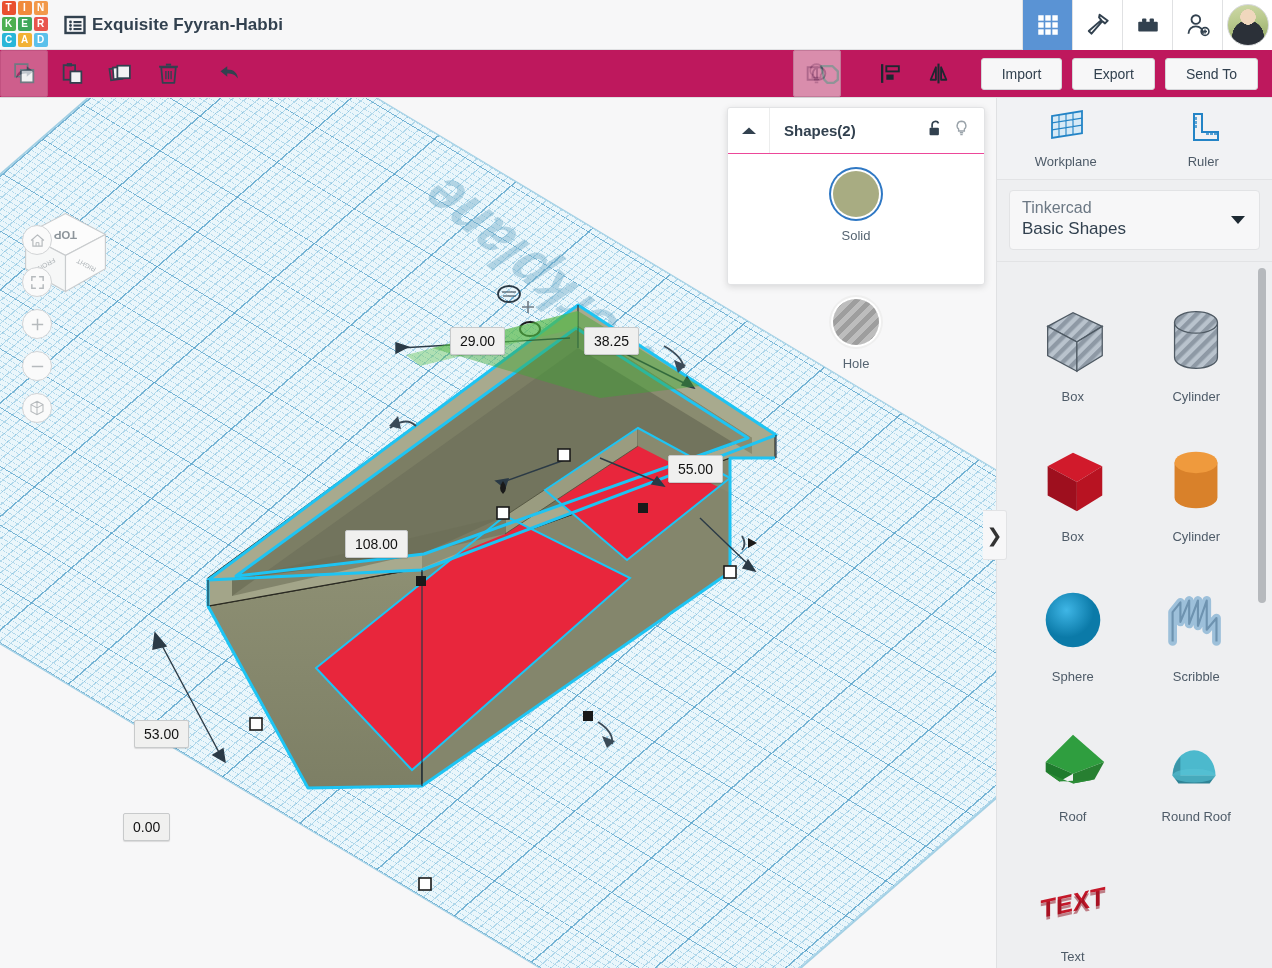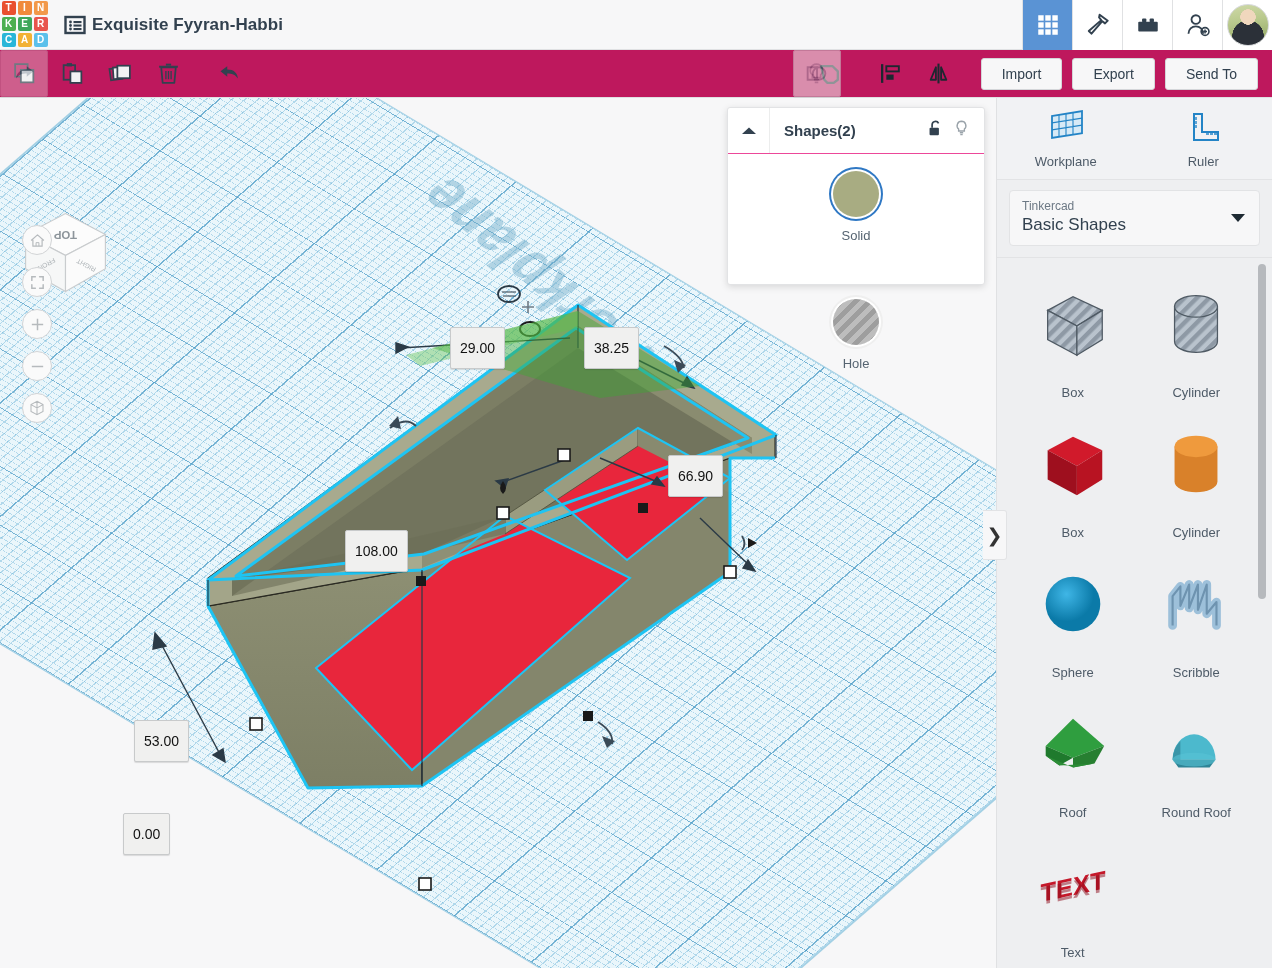--- a/index.html
+++ b/index.html
@@ -103,21 +103,21 @@
     transform: rotate(196deg) skewX(12deg) scaleY(1.75);
     letter-spacing:1px; user-select:none;
   }
 
   
   .model { position:absolute; left:0; top:0; width:996px; height:870px; pointer-events:none; }
 
   
   .dim {
     position:absolute; background:#f0f0ef; border:1px solid #c8cacb;
-    border-radius:2px; padding:12px 9px; font-size:14px; color:#111;
+    border-radius:2px; padding:5px 9px; font-size:14px; color:#111;
     font-family:"Liberation Sans", sans-serif; white-space:nowrap;
     box-shadow:0 1px 1px rgba(0,0,0,0.12);
   }
 
   
   .viewcube { position:absolute; left:18px; top:108px; width:95px; height:95px; }
   .navbtn {
     position:absolute; left:22px; width:30px;height:30px;border-radius:50%;
     border:1px solid #d2d4d6; background:#fafafa;
     display:flex;align-items:center;justify-content:center;cursor:pointer;
@@ -173,34 +173,34 @@
   .sb-tool {
     flex:1; display:flex; flex-direction:column; align-items:center;
     justify-content:center; gap:6px; cursor:pointer;
   }
   .sb-tool-label { font-size:13px; color:#4e5b68; }
   .sb-dropdown-wrap { padding:10px 12px 11px 12px; }
   .sb-dropdown {
     background:#f7f7f8; border:1px solid #e2e3e5; border-radius:4px;
     padding:8px 12px 10px 12px; position:relative; cursor:pointer;
   }
-  .sb-dd-sub { font-size:12px; color:#6c7884; }
+  .sb-dd-sub { font-size:16px; color:#6c7884; }
   .sb-dd-main { font-size:17px; color:#32414f; margin-top:2px; }
   .sb-dd-caret {
     position:absolute; right:14px; top:50%; transform:translateY(-50%);
     width:0;height:0;border-left:7px solid transparent;border-right:7px solid transparent;
     border-top:8px solid #1e2a33;
   }
   .sb-grid-wrap { flex:1; overflow:hidden; position:relative; border-top:1px solid #e2e3e5; }
   .sb-grid {
     display:grid; grid-template-columns:1fr 1fr; padding:8px 14px 0 14px;
   }
   .sb-item {
     display:flex; flex-direction:column; align-items:center; justify-content:flex-end;
-    height:140px; cursor:pointer; padding-bottom:6px;gap:12px;
+    height:140px; cursor:pointer; padding-bottom:6px;
   }
   .sb-item-label { font-size:13px; color:#4e5b68; margin-top:10px; }
   .sb-scroll {
     position:absolute; right:6px; top:6px; width:8px; height:335px;
     background:#b6b9bd; border-radius:4px;
   }
 </style>
 </head>
 <body>
 
@@ -463,21 +463,21 @@
     <path d="M502,194 h14 M503,198 h13" stroke="#2b3a46" stroke-width="1"></path>
     <path d="M528,203 v12 M522,209 h12" stroke="#6e7a85" stroke-width="1.6"></path>
     <ellipse cx="530" cy="231" rx="10" ry="7" fill="none" stroke="#1a1a1a" stroke-width="2"></ellipse>
 
     <polygon points="432,250 578,213 700,288 600,300" fill="#3fa832" opacity="0.45"></polygon>
     <polygon points="406,257 578,213 578,230 420,268" fill="#5fc14f" opacity="0.42"></polygon>
   </svg>
 
   <div class="dim" style="left:450px;top:229px">29.00</div>
   <div class="dim" style="left:584px;top:229px">38.25</div>
-  <div class="dim" style="left:668px;top:357px">66.90</div>
+  <div class="dim" style="left:668px;top:357px">55.00</div>
   <div class="dim" style="left:345px;top:432px">108.00</div>
   <div class="dim" style="left:134px;top:622px">53.00</div>
   <div class="dim" style="left:123px;top:715px">0.00</div>
 
   <svg class="viewcube" viewBox="0 0 100 100">
     <polygon points="50,8 92,30 50,52 8,30" fill="#fcfcfc" stroke="#c9ccce" stroke-width="1.2"></polygon>
     <polygon points="8,30 50,52 50,90 8,66" fill="#f6f7f7" stroke="#c9ccce" stroke-width="1.2"></polygon>
     <polygon points="92,30 50,52 50,90 92,66" fill="#fbfbfb" stroke="#c9ccce" stroke-width="1.2"></polygon>
     <text x="50" y="34" font-size="12" font-weight="bold" fill="#8d959b" text-anchor="middle" transform="rotate(180 50 30)" font-family="Liberation Sans, sans-serif">TOP</text>
     <text x="28" y="64" font-size="7" fill="#aab0b4" text-anchor="middle" transform="rotate(152 28 62)" font-family="Liberation Sans, sans-serif">FRONT</text>

